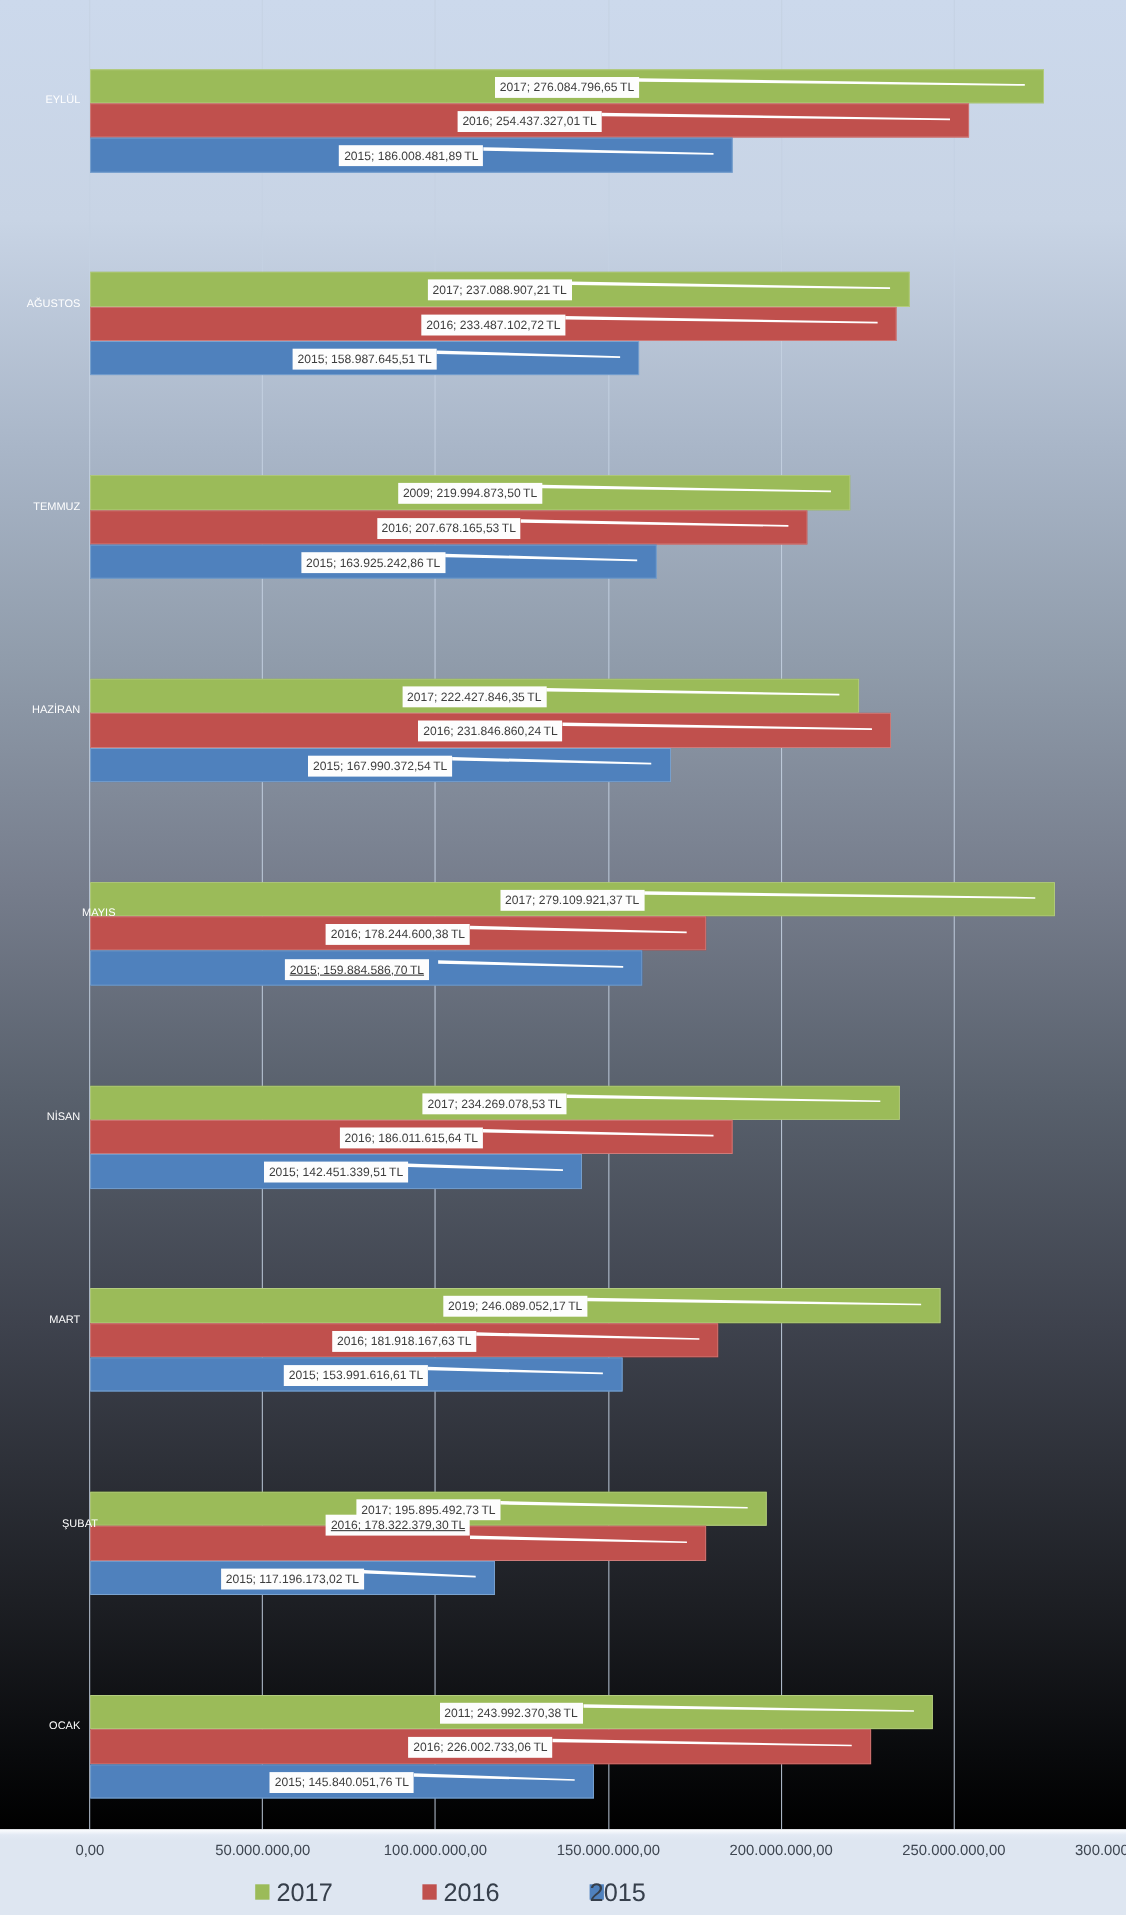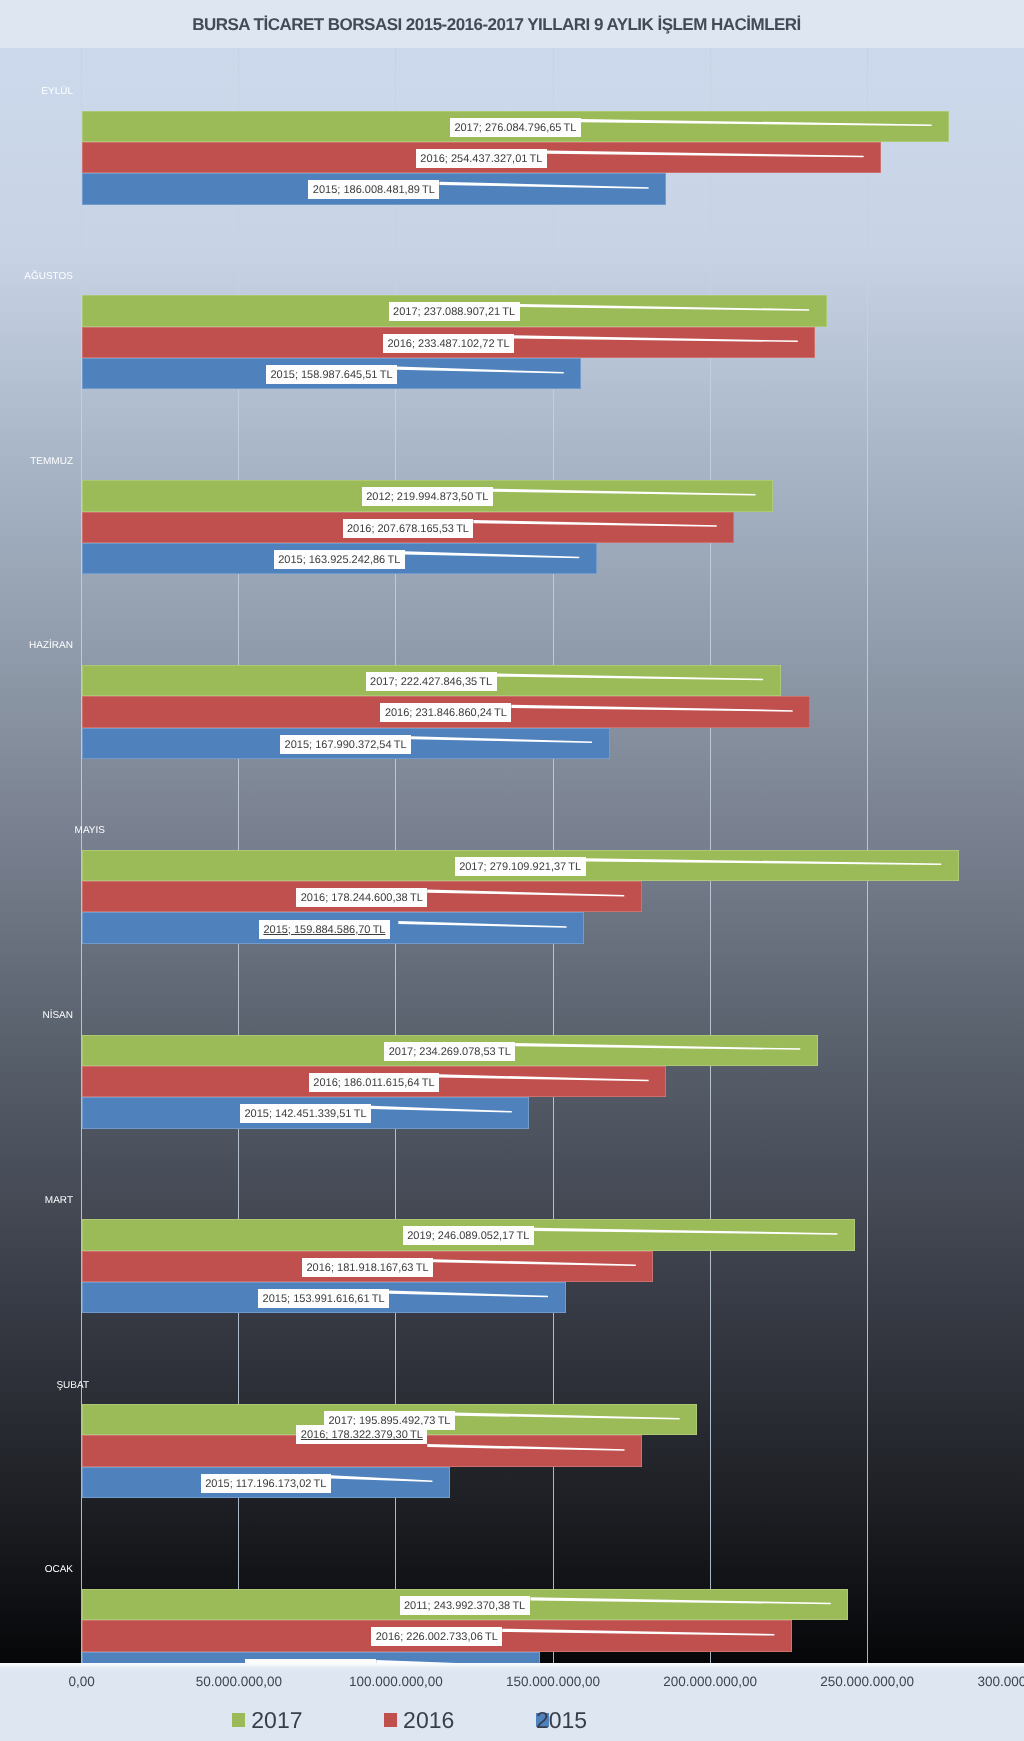--- a/index.html
+++ b/index.html
@@ -13,21 +13,20 @@
   }
   #root{position:absolute;left:0;top:0;width:1024px;height:1741px;
         transform:translateZ(0);}
   #plot{
     position:absolute;left:0;top:0;width:1024px;height:1663px;
     background:linear-gradient(to bottom,
       #ccd9ec 0%,  #c8d4e5 12%, #a9b6c8 24.4%, #909cab 36.1%,
       #767d8c 48.4%, #58606c 60.1%, #3e424d 72.5%, #1d1f24 87.5%,
       #08090b 96.2%, #000 100%);
     overflow:hidden;
-    margin-top:48px;
   }
   #title{
     position:absolute;left:0;top:15px;width:993px;text-align:center;
     font-size:17px;font-weight:bold;color:#434b57;
     letter-spacing:-0.52px;
   }
   .gridline{position:absolute;top:0;height:1663px;width:1px;
             background:rgba(197,210,226,.86);}
   .bar{position:absolute;box-sizing:border-box;}
   .cat{position:absolute;color:#ffffff;font-size:10px;text-align:right;
@@ -111,21 +110,21 @@
         <polygon class="leader" points="530.4495138669799,1549.34 830.82402773396,1554.6899999999998 830.82402773396,1556.1899999999998 530.4495138669799,1552.5399999999997"></polygon>
         <polygon class="leader" points="502.18779363726003,1580.6899999999998 774.30058727452,1586.0399999999997 774.30058727452,1587.5399999999997 502.18779363726003,1583.8899999999996"></polygon>
         <polygon class="leader" points="376.25222131496,1612.04 522.42944262992,1617.3899999999999 522.42944262992,1618.8899999999999 376.25222131496,1615.2399999999998"></polygon>
       </svg>
       <div class="dlabel" style="top: 69.7px; left: 449.992px;">2017; 276.084.796,65 TL</div>
       <div class="dlabel" style="top: 101.05px; left: 415.984px;">2016; 254.437.327,01 TL</div>
       <div class="dlabel" style="top: 132.4px; left: 308.482px;">2015; 186.008.481,89 TL</div>
       <div class="dlabel" style="top: 254.48px; left: 388.729px;">2017; 237.088.907,21 TL</div>
       <div class="dlabel" style="top: 285.83px; left: 383.071px;">2016; 233.487.102,72 TL</div>
       <div class="dlabel" style="top: 317.18px; left: 266.032px;">2015; 158.987.645,51 TL</div>
-      <div class="dlabel" style="top: 439.26px; left: 361.874px;">2012; 219.994.873,50 TL</div>
+      <div class="dlabel" style="top: 439.26px; left: 361.874px;">2009; 219.994.873,50 TL</div>
       <div class="dlabel" style="top: 470.61px; left: 342.525px;">2016; 207.678.165,53 TL</div>
       <div class="dlabel" style="top: 501.96px; left: 273.789px;">2015; 163.925.242,86 TL</div>
       <div class="dlabel" style="top: 624.04px; left: 365.697px;">2017; 222.427.846,35 TL</div>
       <div class="dlabel" style="top: 655.39px; left: 380.494px;">2016; 231.846.860,24 TL</div>
       <div class="dlabel" style="top: 686.74px; left: 280.175px;">2015; 167.990.372,54 TL</div>
       <div class="dlabel" style="top: 808.82px; left: 454.744px;">2017; 279.109.921,37 TL</div>
       <div class="dlabel" style="top: 840.17px; left: 296.285px;">2016; 178.244.600,38 TL</div>
       <div class="dlabel" style="top: 871.52px; left: 259px; text-decoration: underline;">2015; 159.884.586,70 TL</div>
       <div class="dlabel" style="top: 993.6px; left: 384.299px;">2017; 234.269.078,53 TL</div>
       <div class="dlabel" style="top: 1024.95px; left: 308.893px;">2016; 186.011.615,64 TL</div>
@@ -133,21 +132,20 @@
       <div class="dlabel" style="top: 1178.38px; left: 402.868px;">2019; 246.089.052,17 TL</div>
       <div class="dlabel" style="top: 1209.73px; left: 302.056px;">2016; 181.918.167,63 TL</div>
       <div class="dlabel" style="top: 1241.08px; left: 258.183px;">2015; 153.991.616,61 TL</div>
       <div class="dlabel" style="top: 1363.16px; left: 324.014px;">2017; 195.895.492,73 TL</div>
       <div class="dlabel" style="top: 1377px; left: 296.407px; text-decoration: underline;">2016; 178.322.379,30 TL</div>
       <div class="dlabel" style="top: 1425.86px; left: 200.784px;">2015; 117.196.173,02 TL</div>
       <div class="dlabel" style="top: 1547.94px; left: 399.575px;">2011; 243.992.370,38 TL</div>
       <div class="dlabel" style="top: 1579.29px; left: 371.313px;">2016; 226.002.733,06 TL</div>
       <div class="dlabel" style="top: 1610.64px; left: 245.377px;">2015; 145.840.051,76 TL</div>
     </div>
-  <div id="title">BURSA TİCARET  BORSASI 2015-2016-2017 YILLARI 9 AYLIK İŞLEM HACİMLERİ</div>
   <div id="xaxisband"></div>
 <div class="cat" style="left: 0px; width: 73px; top: 86.0889px;">EYLÜL</div>
     <div class="cat" style="left: 0px; width: 73px; top: 270.867px;">AĞUSTOS</div>
     <div class="cat" style="left: 0px; width: 73px; top: 455.644px;">TEMMUZ</div>
     <div class="cat" style="left: 0px; width: 73px; top: 640.422px;">HAZİRAN</div>
     <div class="cat" style="left: 0px; width: 73px; top: 825.2px; margin-left: 32px;">MAYIS</div>
     <div class="cat" style="left: 0px; width: 73px; top: 1009.98px;">NİSAN</div>
     <div class="cat" style="left: 0px; width: 73px; top: 1194.76px;">MART</div>
     <div class="cat" style="left: 0px; width: 73px; top: 1379.53px; margin-left: 16px;">ŞUBAT</div>
     <div class="cat" style="left: 0px; width: 73px; top: 1564.31px;">OCAK</div>

